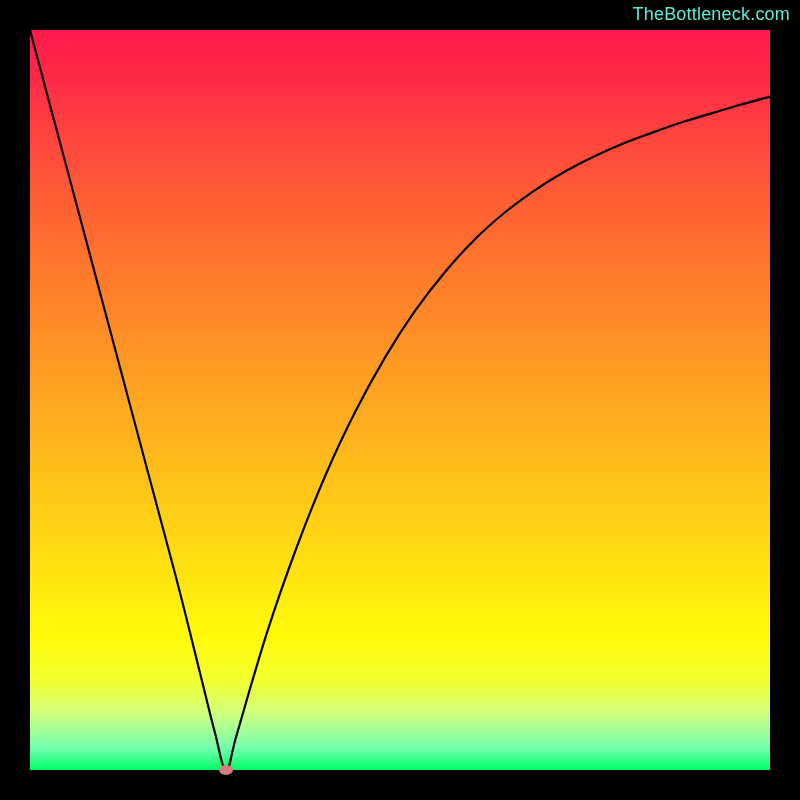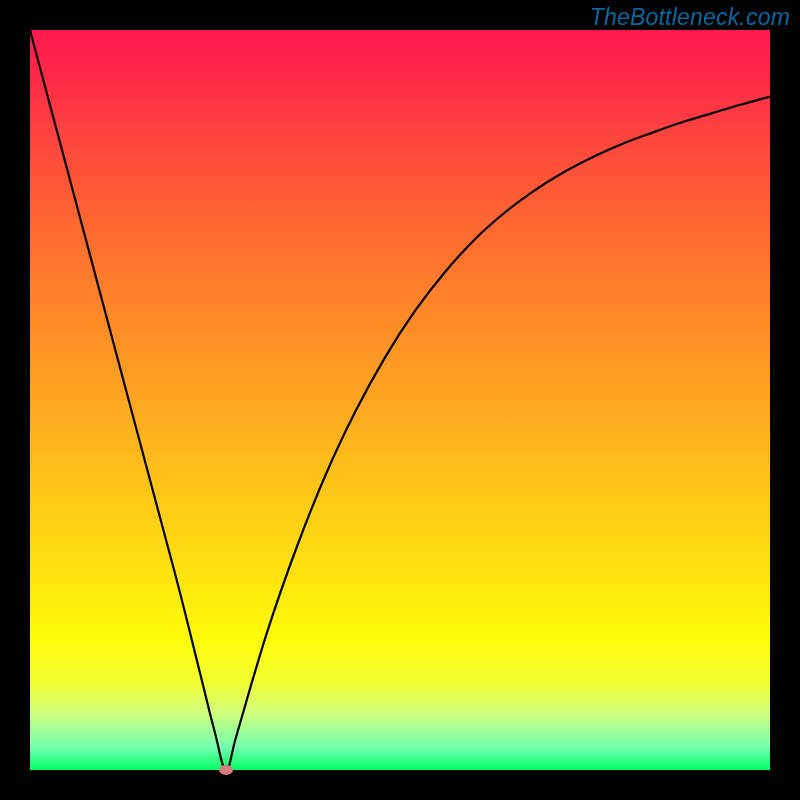--- a/index.html
+++ b/index.html
@@ -25,25 +25,24 @@
       #f2ff30 88%,
       #d5ff7a 92%,
       #74ffaf 97%,
       #00ff66 100%);
   }
   .watermark {
     position: absolute;
     top: 4px;
     right: 10px;
     font-family: Arial, Helvetica, sans-serif;
-    font-size: 23px;
-    color: #0369a1;
+    font-size: 18px;
+    color: #5eead4;
     letter-spacing: 0.2px;
     font-weight: 400;
-    font-style: italic;
     -webkit-font-smoothing: antialiased;
   }
   svg.curve {
     position: absolute;
     left: 0; top: 0;
     width: 100%; height: 100%;
     overflow: visible;
   }
   .dot {
     position: absolute;

